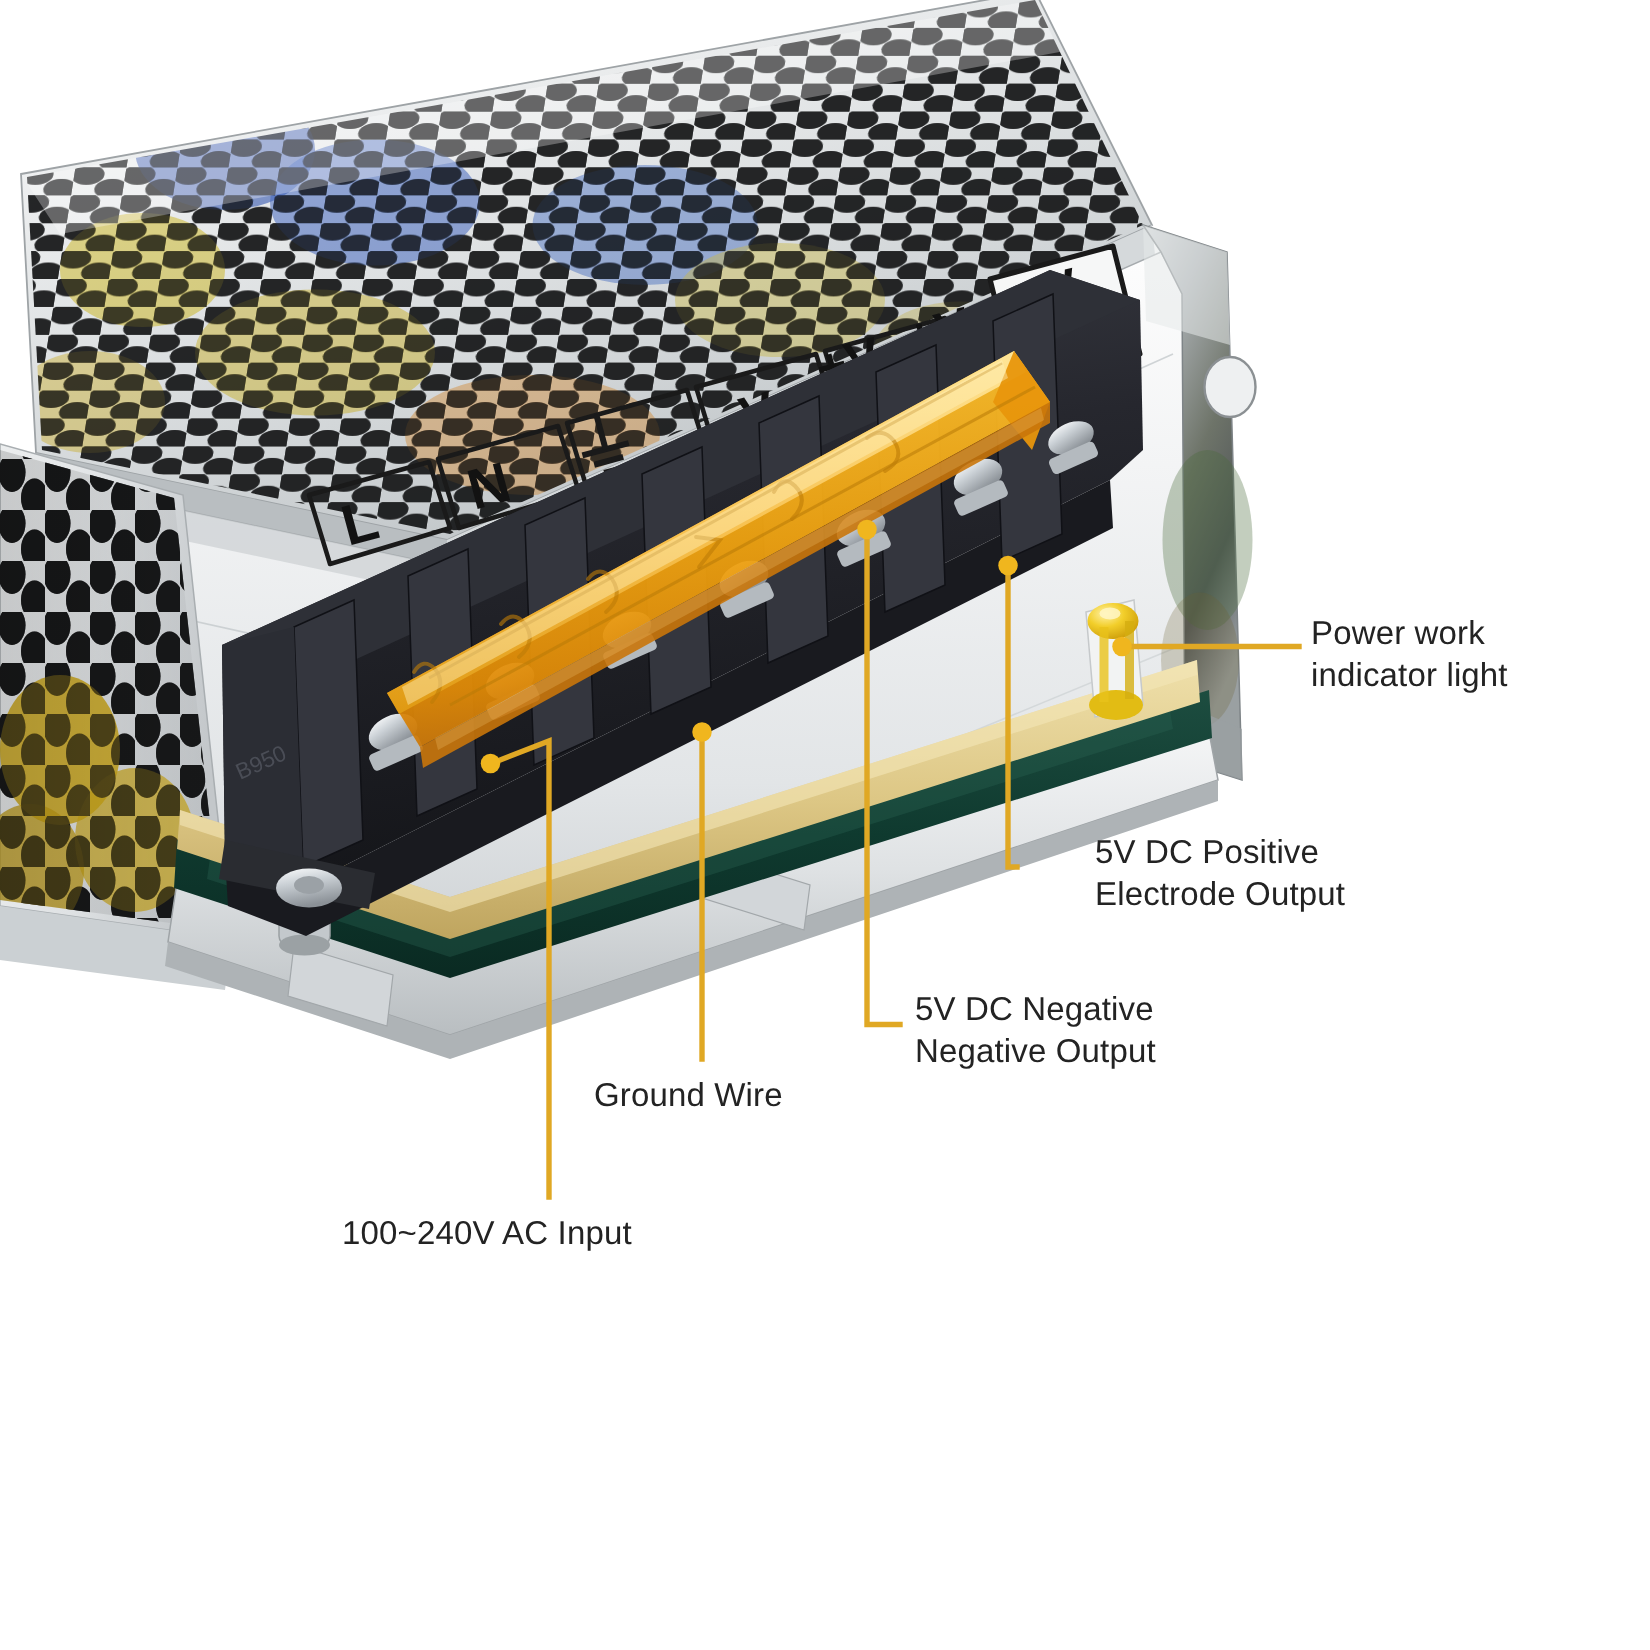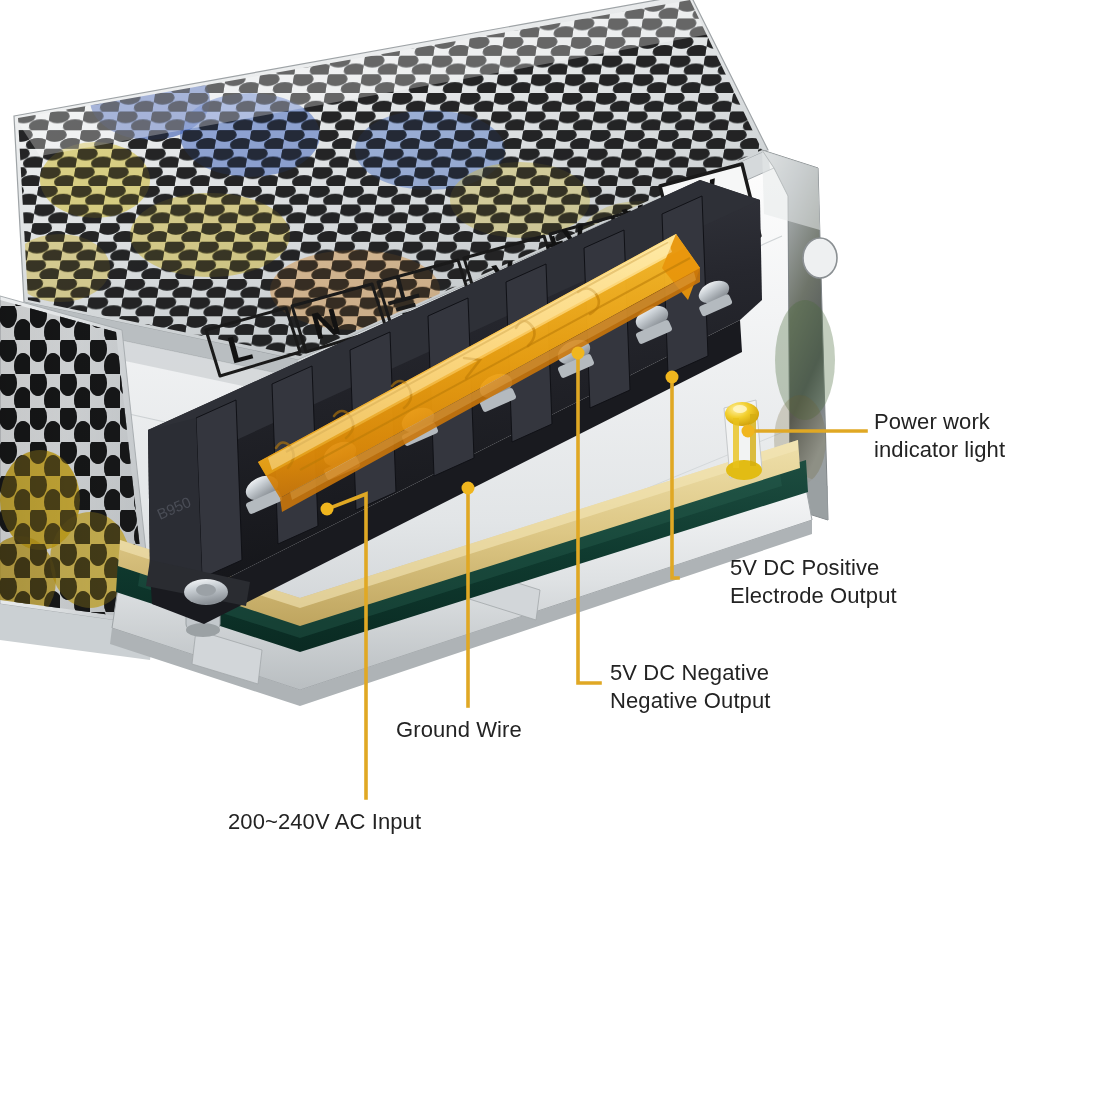--- a/index.html
+++ b/index.html
@@ -363,15 +363,15 @@
 indicator light</div>
 
   <div class="callout-label cl-pos">5V DC Positive
 Electrode Output</div>
 
   <div class="callout-label cl-neg">5V DC Negative
 Negative Output</div>
 
   <div class="callout-label cl-gnd">Ground Wire</div>
 
-  <div class="callout-label cl-ac">200~240V AC Input</div>
+  <div class="callout-label cl-ac">100~240V AC Input</div>
 
 </div>
 
 </body></html>

